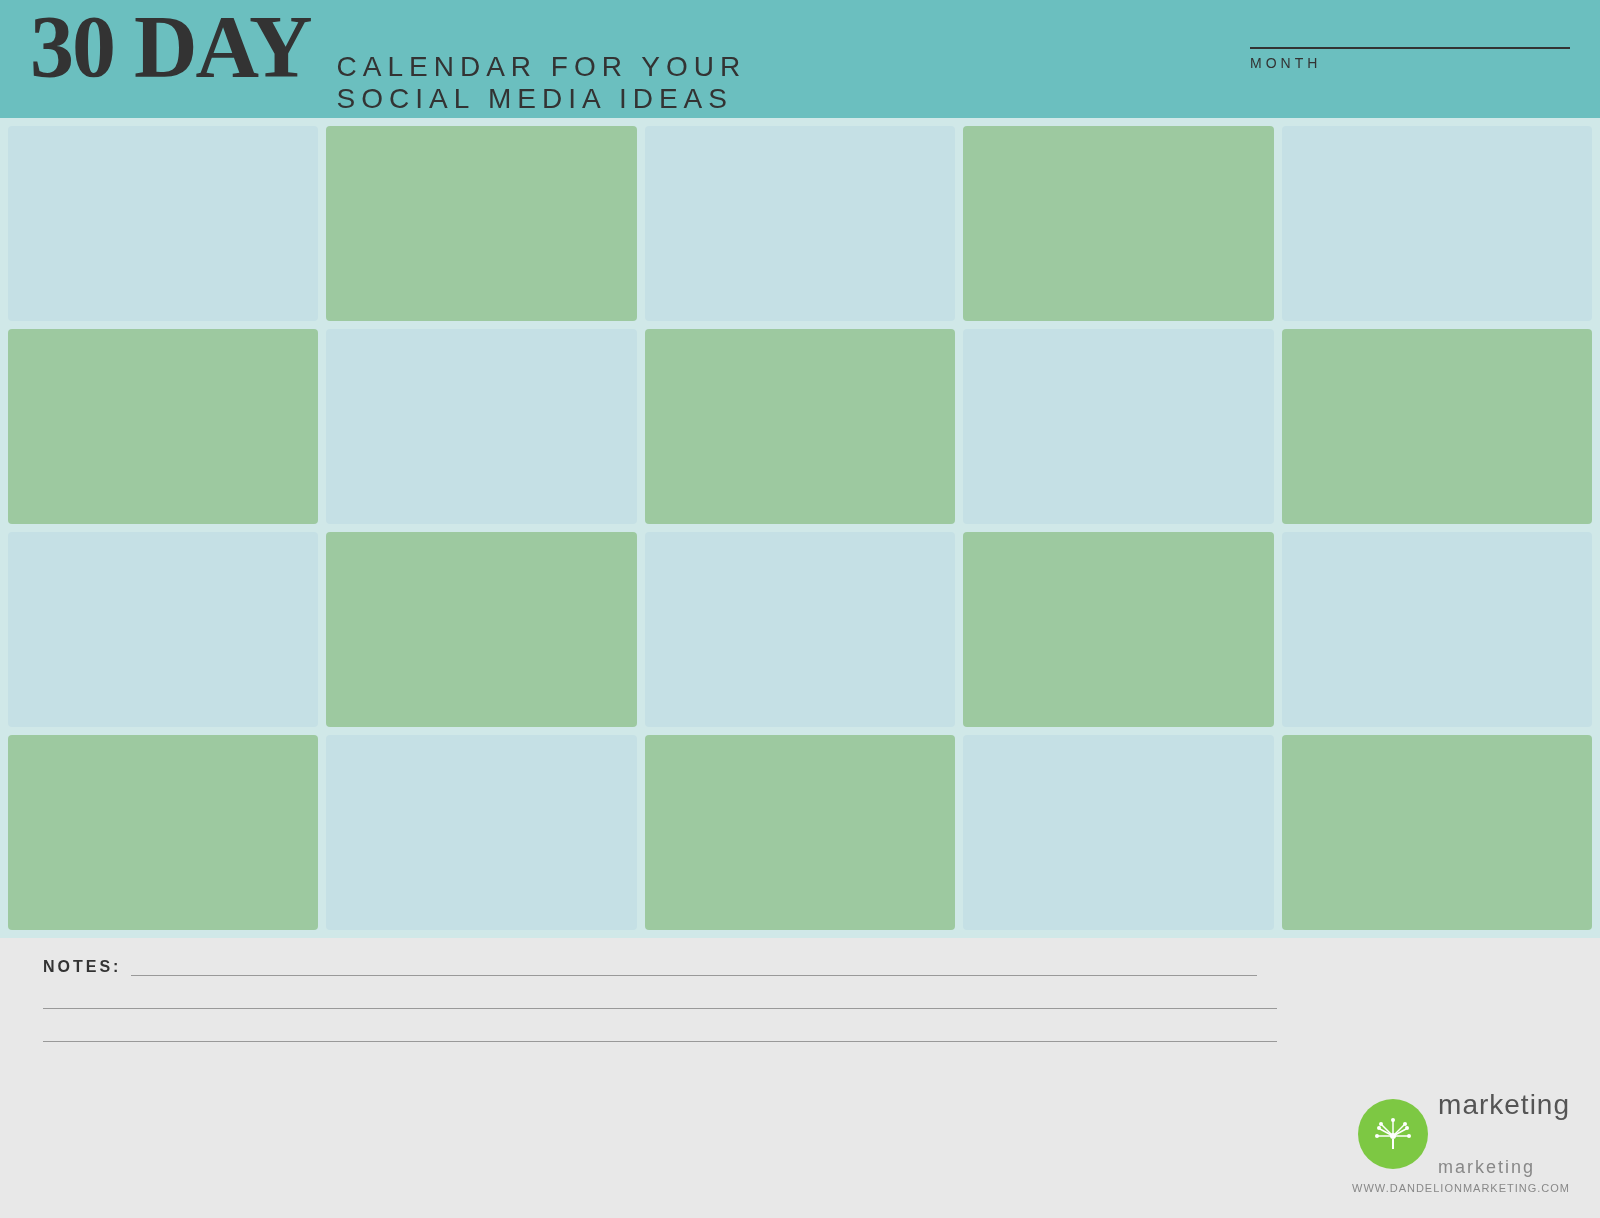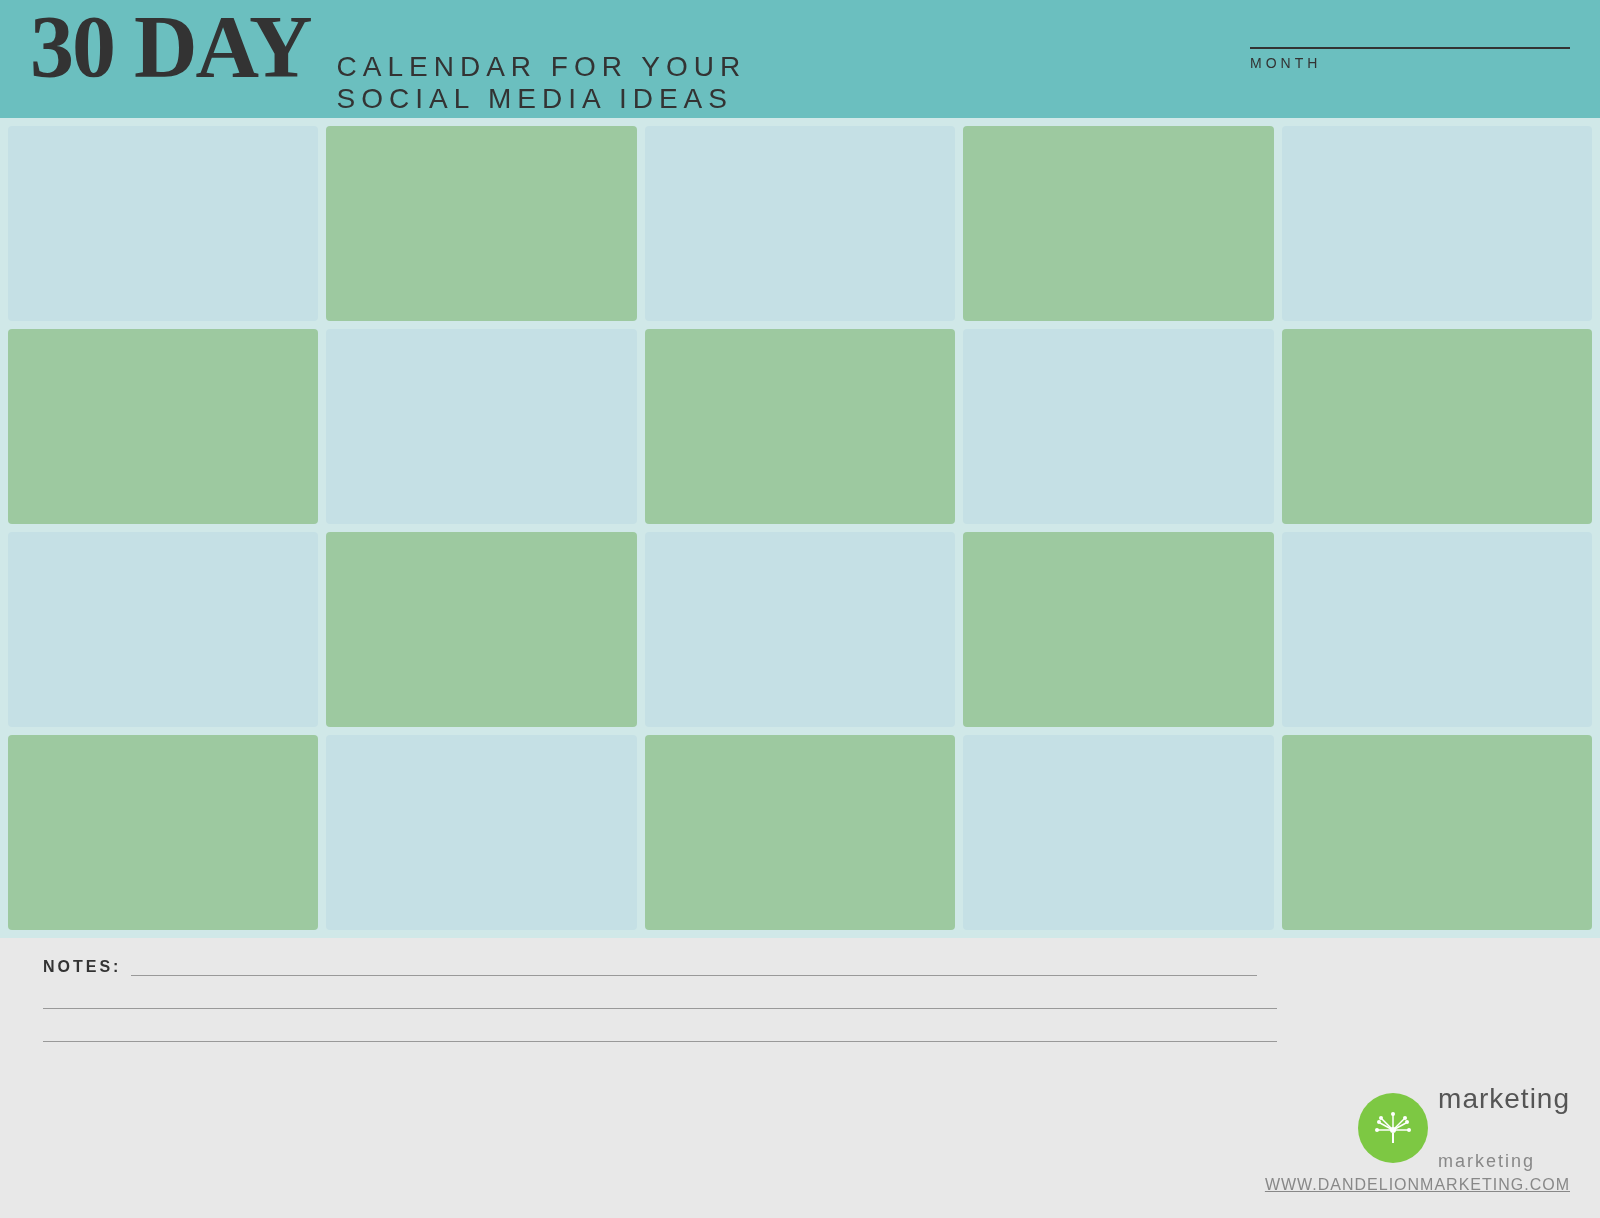--- a/index.html
+++ b/index.html
@@ -188,26 +188,25 @@
       font-size: 18px;
       font-family: 'Arial', sans-serif;
       font-weight: 300;
       color: #888888;
       letter-spacing: 2px;
       text-transform: lowercase;
       margin-top: 37px;
     }
 
     #brand-url {
-      font-size: 16px;
+      font-size: 11px;
       font-family: 'Arial', sans-serif;
       color: #888888;
       letter-spacing: 1px;
       text-transform: uppercase;
-      text-decoration: underline;
     }
   </style>
 </head>
 <body>
 
 <div id="header">
   <div id="header-left">
     <span id="title-30day">
       <span>30</span> <span>DAY</span>
     </span>

